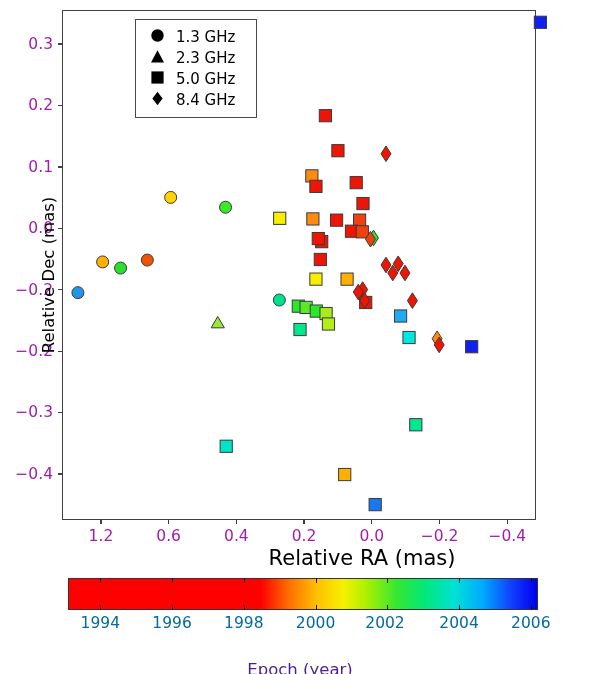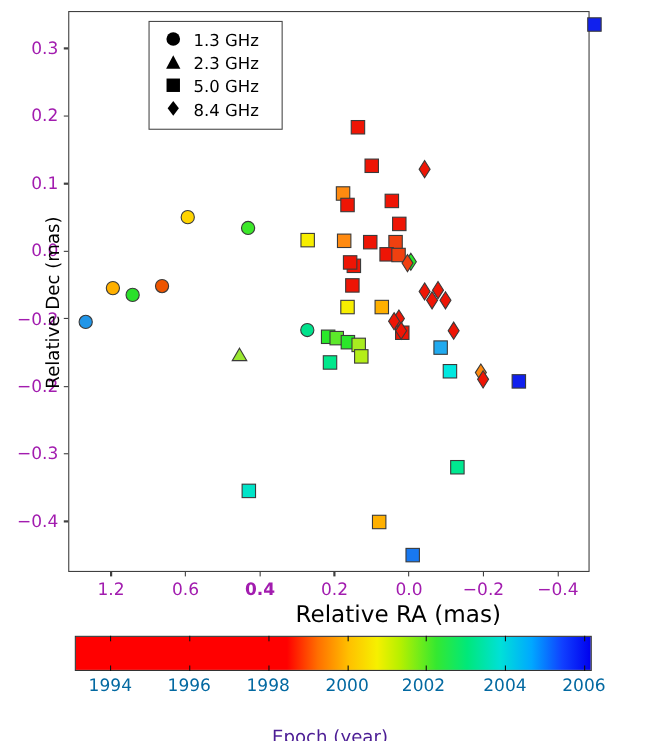--- a/index.html
+++ b/index.html
@@ -162,21 +162,21 @@
         <div class="tick-label ytick" style="right: 483px; top: 402.47px;">−0.3</div>
         <div class="tickmark" style="left: -4px; top: 463.416px; width: 4px; height: 1.4px;"></div>
         <div class="tick-label ytick" style="right: 483px; top: 463.916px;">−0.4</div>
       </div>
     <div id="xtick-layer">
         <div class="tickmark" style="left: 38.2357px; top: 510px; width: 1.4px; height: 4px;"></div>
         <div class="tick-label xtick" style="left: 38.9357px; top: 517px;">1.2</div>
         <div class="tickmark" style="left: 105.95px; top: 510px; width: 1.4px; height: 4px;"></div>
         <div class="tick-label xtick" style="left: 106.65px; top: 517px;">0.6</div>
         <div class="tickmark" style="left: 173.664px; top: 510px; width: 1.4px; height: 4px;"></div>
-        <div class="tick-label xtick" style="left: 174.364px; top: 517px; font-weight: bold;">0.4</div>
+        <div class="tick-label xtick" style="left: 174.364px; top: 517px;">0.4</div>
         <div class="tickmark" style="left: 241.379px; top: 510px; width: 1.4px; height: 4px;"></div>
         <div class="tick-label xtick" style="left: 242.079px; top: 517px;">0.2</div>
         <div class="tickmark" style="left: 309.093px; top: 510px; width: 1.4px; height: 4px;"></div>
         <div class="tick-label xtick" style="left: 309.793px; top: 517px;">0.0</div>
         <div class="tickmark" style="left: 376.807px; top: 510px; width: 1.4px; height: 4px;"></div>
         <div class="tick-label xtick" style="left: 377.507px; top: 517px;">−0.2</div>
         <div class="tickmark" style="left: 444.521px; top: 510px; width: 1.4px; height: 4px;"></div>
         <div class="tick-label xtick" style="left: 445.221px; top: 517px;">−0.4</div>
       </div>
 

